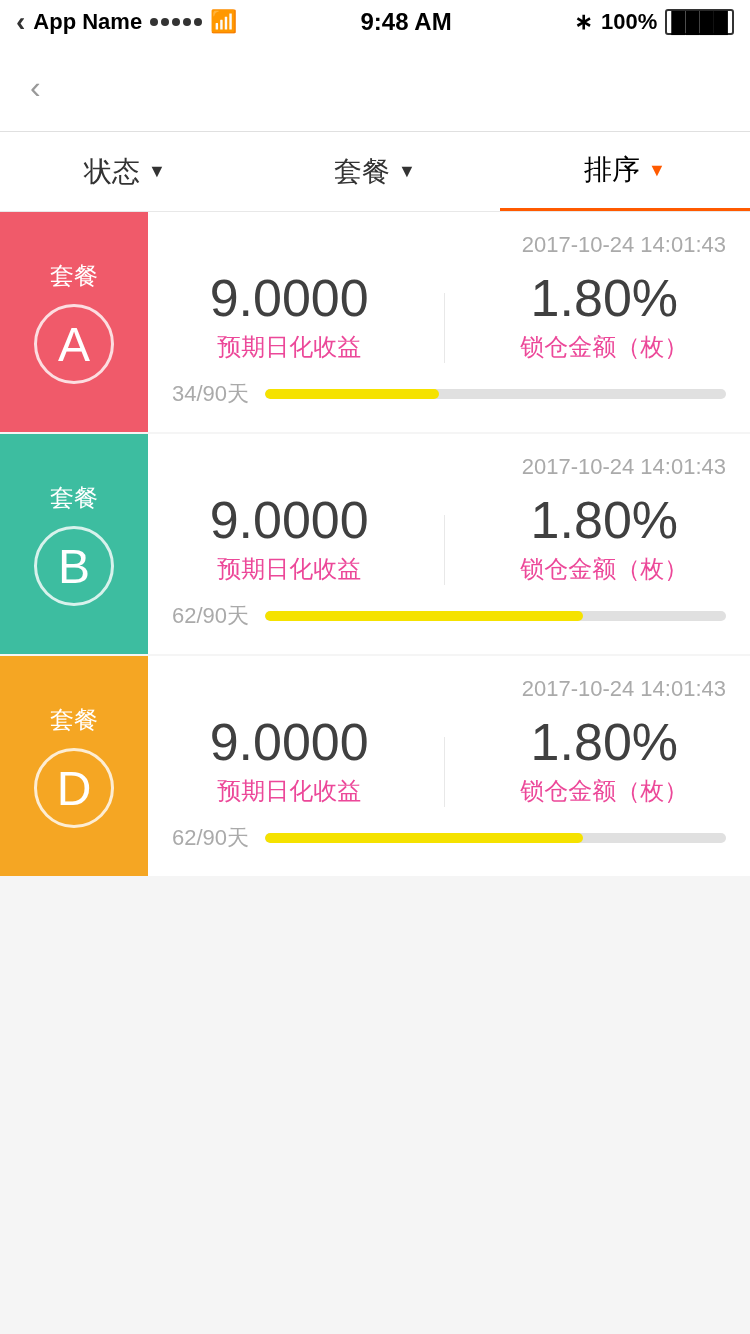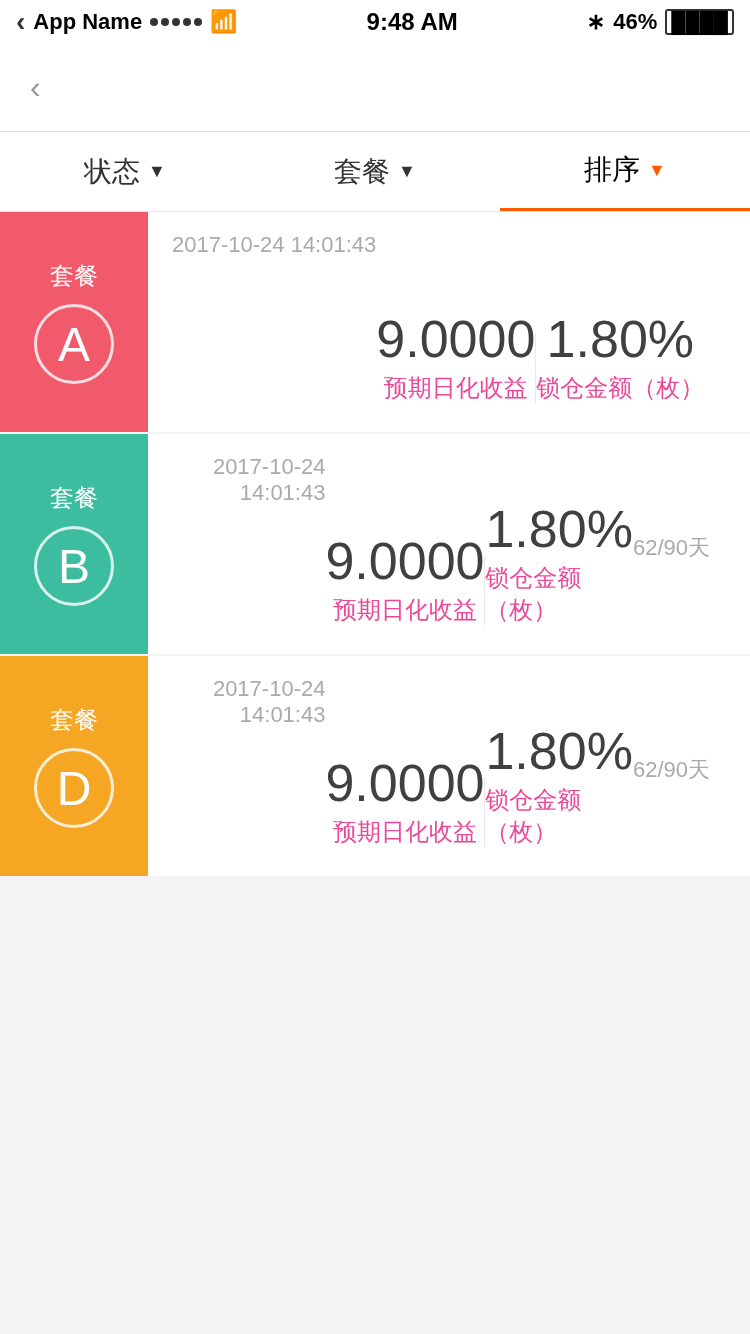--- a/index.html
+++ b/index.html
@@ -154,21 +154,21 @@
       color: #fff;
       font-size: 48px;
       font-weight: 300;
     }
 
     
     .card-right {
       flex: 1;
       padding: 20px 24px 20px 24px;
       display: flex;
-      flex-direction: row;
+      flex-direction: column;
     }
     .card-timestamp {
       font-size: 22px;
       color: #aaa;
       text-align: right;
       margin-bottom: 12px;
     }
     .card-values {
       display: flex;
       justify-content: space-around;
@@ -238,21 +238,21 @@
         <div class="dot"></div>
         <div class="dot"></div>
         <div class="dot"></div>
         <div class="dot"></div>
     </div>
     <span style="font-size:22px;">📶</span>
   </div>
   <div class="status-center">9:48 AM</div>
   <div class="status-right">
     <span>∗</span>
-    <span>46%</span>
+    <span>100%</span>
     <span style="font-size:20px; border:2px solid #333; border-radius:3px; padding:1px 4px; line-height:1;">████</span>
   </div>
 </div>
 
 <div class="nav-bar">
   <span class="nav-back">‹</span>
 </div>
 
 <div class="filter-bar">
   <div class="filter-item">
@@ -281,20 +281,26 @@
         <div class="card-value-group">
           <span class="card-value-number">9.0000</span>
           <span class="card-value-label">预期日化收益</span>
         </div>
         <div class="card-divider"></div>
         <div class="card-value-group">
           <span class="card-value-number">1.80%</span>
           <span class="card-value-label">锁仓金额（枚）</span>
         </div>
       </div>
+      <div class="card-progress-row">
+        <span class="card-progress-label">34/90天</span>
+        <div class="progress-bar-bg">
+          <div class="progress-bar-fill" style="width:37.8%"></div>
+        </div>
+      </div>
     </div>
   </div>
     <div class="card">
     <div class="card-left teal">
       <span class="card-left-label">套餐</span>
       <div class="card-left-circle">B</div>
     </div>
     <div class="card-right">
       <div class="card-timestamp">2017-10-24 14:01:43</div>
       <div class="card-values">

